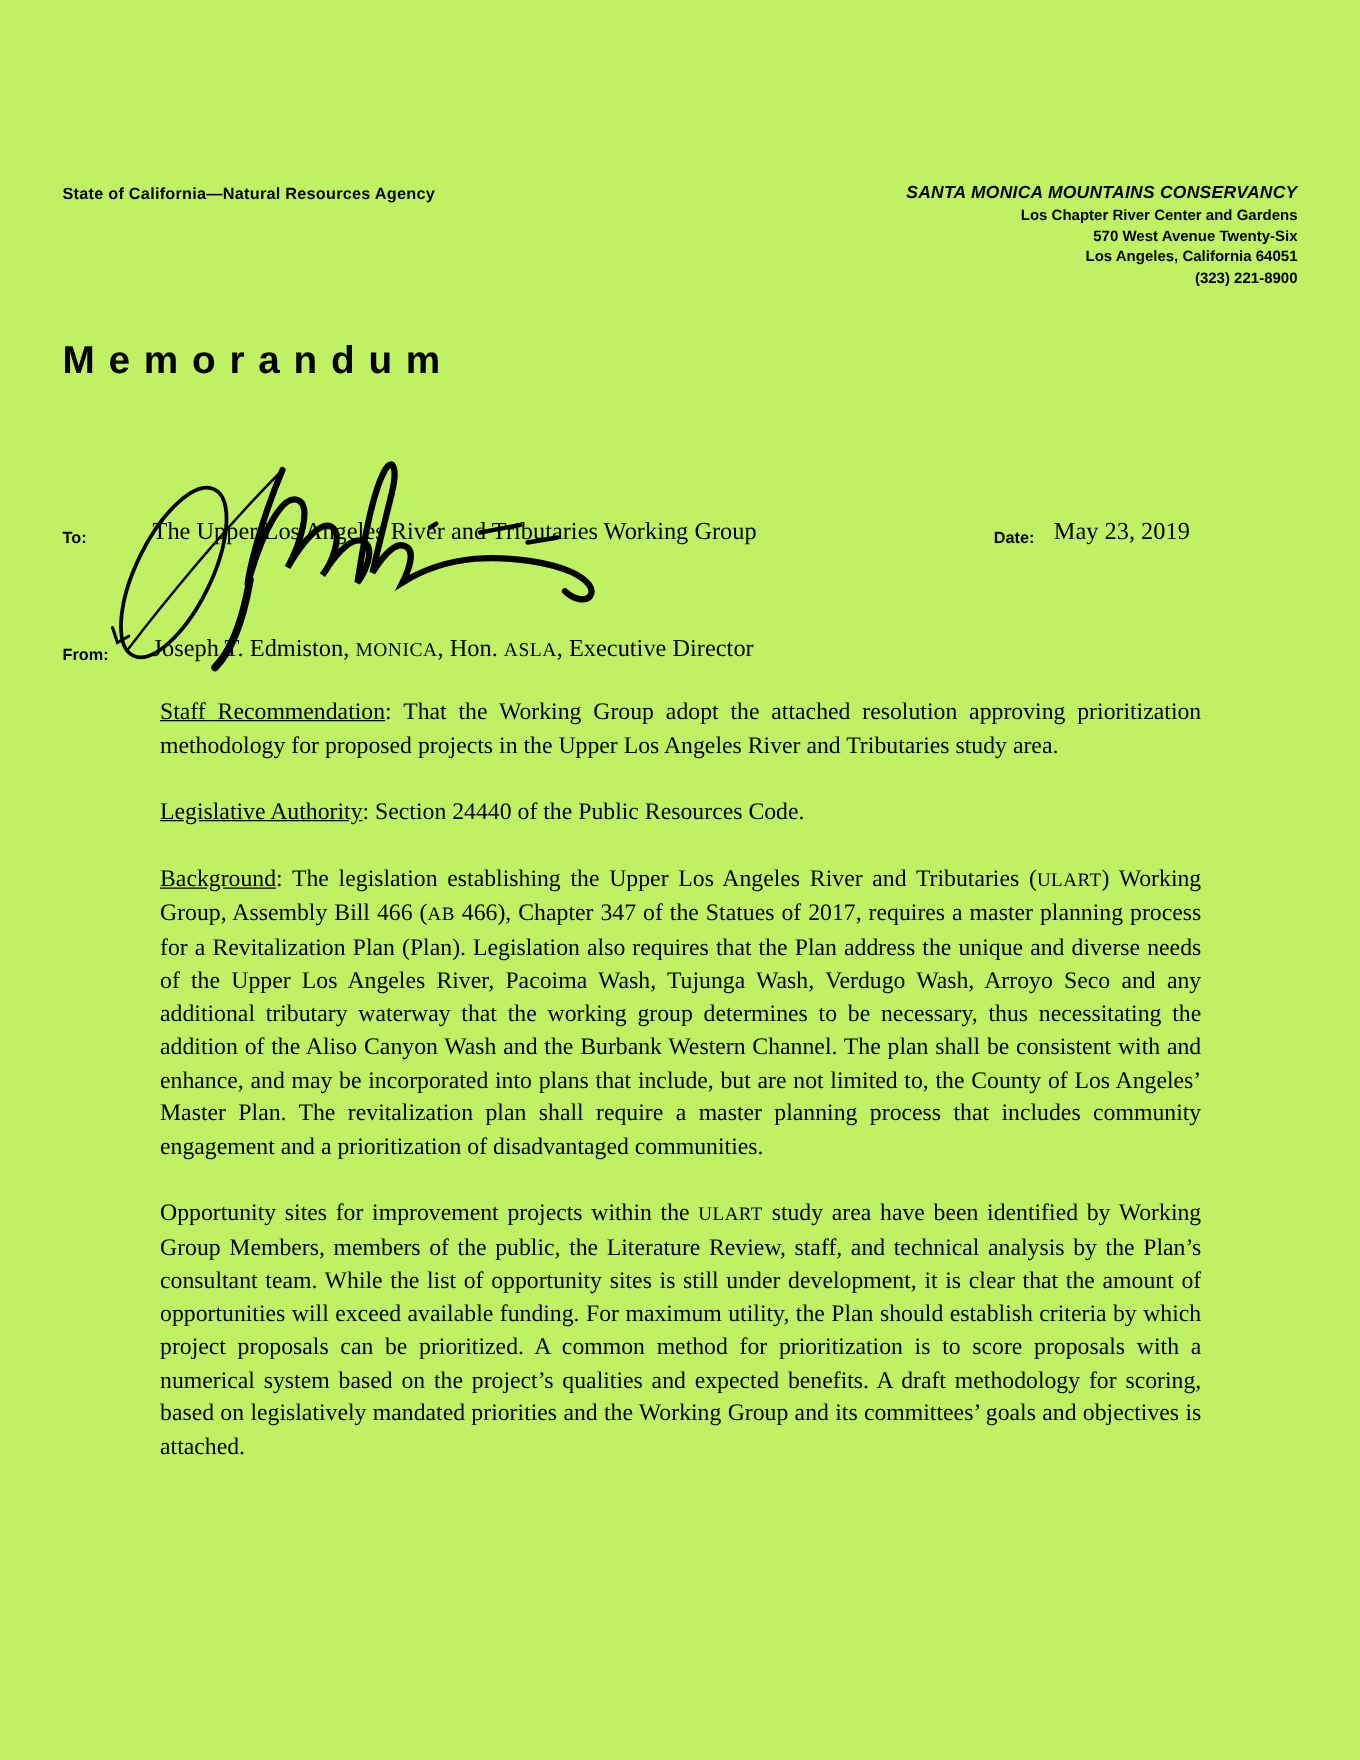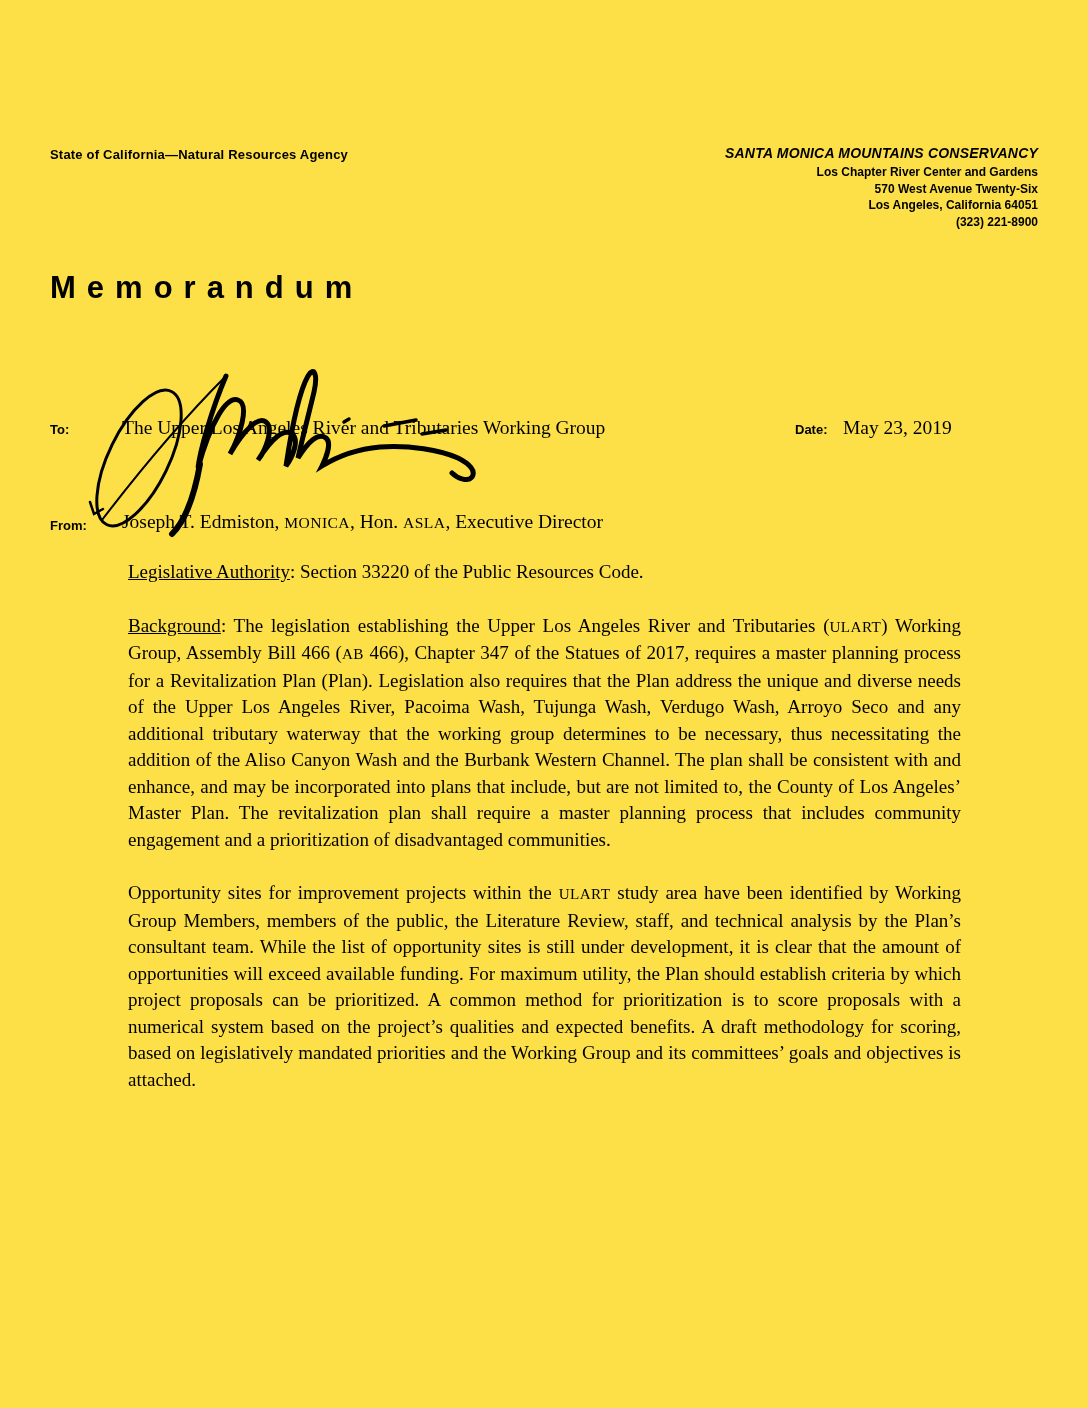--- a/index.html
+++ b/index.html
@@ -1,21 +1,21 @@
 <!DOCTYPE html>
 <html><head>
 <meta charset="utf-8">
 <style>
   html,body { margin:0; padding:0; background:#777; }
   .page {
     position: relative;
     width: 1088px;
     height: 1408px;
     margin: 0 auto;
-    background: #fde047;
+    background: #bef264;
     color: #000000;
     font-family: "Liberation Serif", serif;
     overflow: hidden;
     box-sizing: border-box;
     padding: 145px 50px 0 50px;
   }
   
   .letterhead {
     display: flex;
     justify-content: space-between;
@@ -31,21 +31,21 @@
   .memo-title {
     margin: 42px 0 0 0;
     font-family: "Liberation Sans", sans-serif;
     font-size: 31px;
     font-weight: 800;
     letter-spacing: 11px;
     line-height: 32px;
   }
   
   .row { display: flex; align-items: baseline; }
-  .to-row { margin-top: 82px; }
+  .to-row { margin-top: 82px; align-items: flex-end; }
   .from-row { margin-top: 72px; align-items: flex-end; }
   .subject-row { margin-top: 40px; }
   .lbl {
     font-family: "Liberation Sans", sans-serif;
     font-weight: 700;
     font-size: 13px;
     flex: 0 0 72px;
   }
   .val { font-size: 19.5px; }
   .to-val { flex: 0 0 673px; }
@@ -97,21 +97,22 @@
     <span class="val">May 23, 2019</span>
   </div>
 
   <div class="row from-row">
     <span class="lbl">From:</span>
     <span class="val"><span>Joseph T. Edmiston, </span><span class="sc">MONICA</span><span>, Hon. </span><span class="sc">ASLA</span><span>, Executive Director</span></span>
   </div>
 
 
   <div class="bodytext">
-    <p><span class="u">Legislative Authority</span><span>: Section 33220 of the Public Resources Code.</span></p>
+    <p><span class="u">Staff Recommendation</span><span>: That the Working Group adopt the attached resolution approving prioritization methodology for proposed projects in the Upper Los Angeles River and Tributaries study area.</span></p>
+    <p><span class="u">Legislative Authority</span><span>: Section 24440 of the Public Resources Code.</span></p>
     <p><span class="u">Background</span><span>: The legislation establishing the Upper Los Angeles River and Tributaries (</span><span class="sc">ULART</span><span>) Working Group, Assembly Bill 466 (</span><span class="sc">AB</span><span> 466), Chapter 347 of the Statues of 2017, requires a master planning process for a Revitalization Plan (Plan). Legislation also requires that the Plan address the unique and diverse needs of the Upper Los Angeles River, Pacoima Wash, Tujunga Wash, Verdugo Wash, Arroyo Seco and any additional tributary waterway that the working group determines to be necessary, thus necessitating the addition of the Aliso Canyon Wash and the Burbank Western Channel. The plan shall be consistent with and enhance, and may be incorporated into plans that include, but are not limited to, the County of Los Angeles’ Master Plan. The revitalization plan shall require a master planning process that includes community engagement and a prioritization of disadvantaged communities.</span></p>
     <p><span>Opportunity sites for improvement projects within the </span><span class="sc">ULART</span><span> study area have been identified by Working Group Members, members of the public, the Literature Review, staff, and technical analysis by the Plan’s consultant team. While the list of opportunity sites is still under development, it is clear that the amount of opportunities will exceed available funding. For maximum utility, the Plan should establish criteria by which project proposals can be prioritized. A common method for prioritization is to score proposals with a numerical system based on the project’s qualities and expected benefits. A draft methodology for scoring, based on legislatively mandated priorities and the Working Group and its committees’ goals and objectives is attached.</span></p>
   </div>
 
   <svg class="signature" viewBox="0 0 408 176" aria-hidden="true">
 
     <path d="M 16 154 C 42 120, 92 58, 140 10" stroke-width="2"></path>
 
     <ellipse cx="53" cy="92" rx="30" ry="74" transform="rotate(26 53 92)" stroke-width="3"></ellipse>
 

